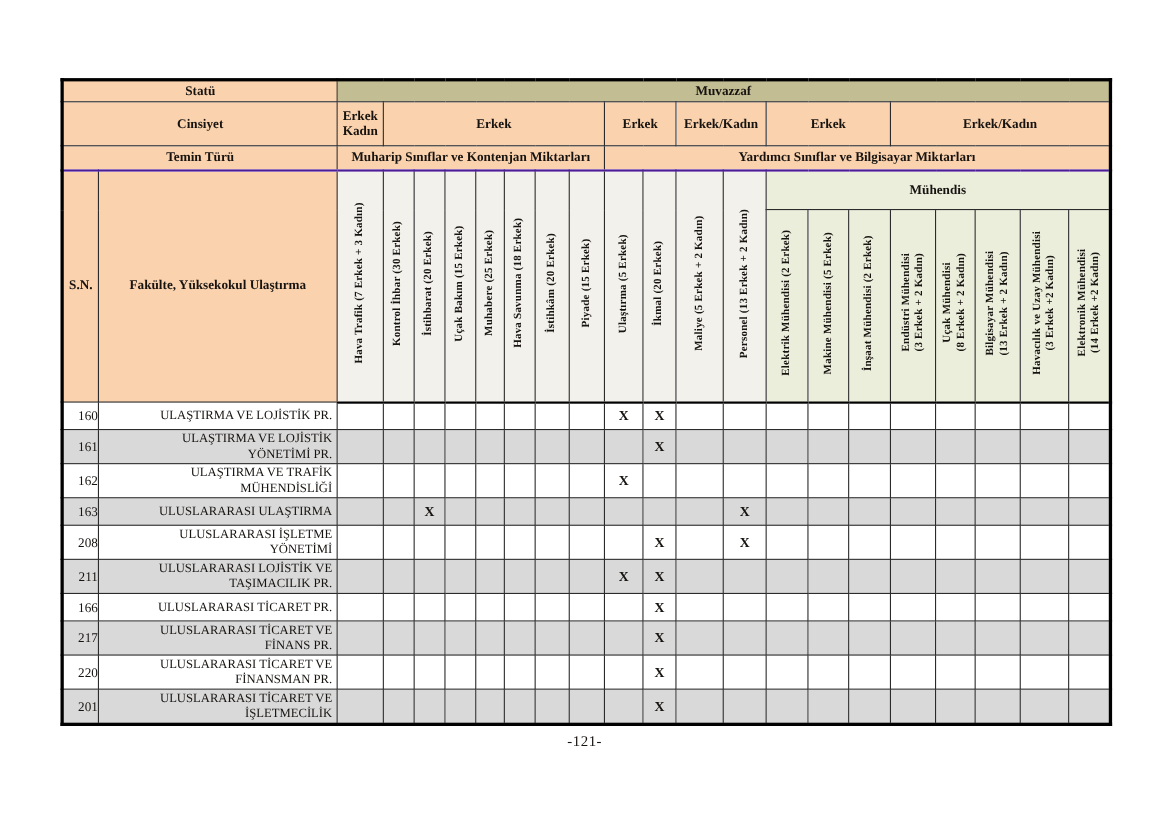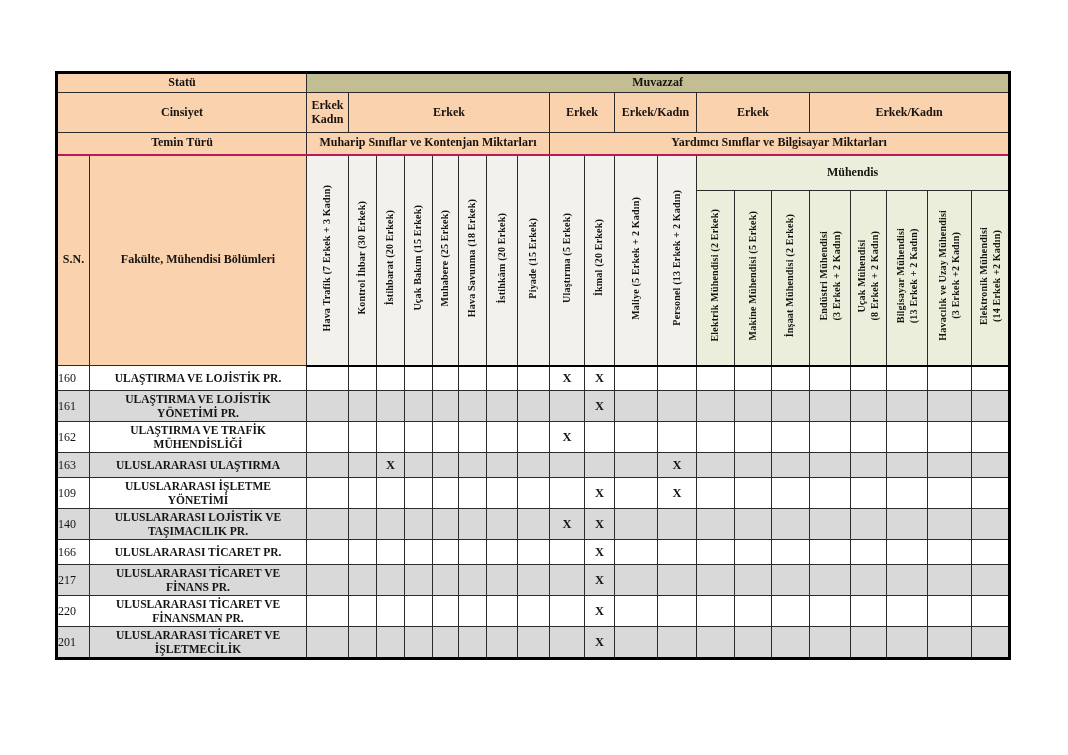--- a/index.html
+++ b/index.html
@@ -25,21 +25,21 @@
     border:3px solid #000;
   }
   td{
     border:1px solid var(--line);
     overflow:hidden;
     vertical-align:middle;
   }
   
   .r-statu td{height:20px;}
   .r-cins td{height:40px;}
-  .r-temin td{height:22px;border-bottom:2px solid #be185d;}
+  .r-temin td{height:22px;border-bottom:2px solid #4c1d95;}
   .r-heads .grp{height:36px;margin-left:40px;}
   .r-heads2 td{height:175px;}
   .lbl{
     text-align:center;font-weight:bold;font-size:12px;line-height:1.15;
   }
   .pre{white-space:pre-line;}
   .peach{background:var(--peach);}
   .olive{background:var(--olive);}
   .palegreen{background:var(--palegreen);}
   
@@ -54,23 +54,23 @@
     display:inline-block;
     writing-mode:vertical-rl;
     transform:rotate(180deg);
     white-space:pre-line;
     font-weight:bold;font-size:10px;line-height:1.25;
     letter-spacing:.2px;
   }
   
   tbody td{height:25px;font-size:12px;}
   tbody tr:nth-child(even){background:var(--bandgray);}
-  tbody td.sn{text-align:left;}
+  tbody td.sn{text-align:right;}
   tbody td.bolum{
-    text-align:center;padding:1px 4px;font-size:11.5px;line-height:1.22;font-weight:bold;
+    text-align:right;padding:1px 4px;font-size:11.5px;line-height:1.22;
   }
   tbody td.mark{
     text-align:center;font-weight:bold;font-size:12.5px;
   }
   .page-number{
     width:953px;margin:6px 0 0 55px;text-align:center;
     font-size:13.5px;letter-spacing:.5px;
   }
 </style>
 </head>
@@ -118,21 +118,21 @@
         <td colspan="3" class="peach lbl">Erkek</td>
         <td colspan="5" class="peach lbl">Erkek/Kadın</td>
       </tr>
       <tr class="r-temin">
         <td colspan="2" class="peach lbl">Temin Türü</td>
         <td colspan="8" class="peach lbl">Muharip Sınıflar ve Kontenjan Miktarları</td>
         <td colspan="12" class="peach lbl">Yardımcı Sınıflar ve Bilgisayar Miktarları</td>
       </tr>
       <tr class="r-heads">
         <td rowspan="2" class="peach lbl">S.N.</td>
-        <td rowspan="2" class="peach lbl">Fakülte, Mühendisi Bölümleri</td>
+        <td rowspan="2" class="peach lbl">Fakülte, Yüksekokul Ulaştırma</td>
         <td rowspan="2" class="vert"><span class="v">Hava Trafik (7 Erkek + 3 Kadın)</span></td>
         <td rowspan="2" class="vert"><span class="v">Kontrol İhbar (30 Erkek)</span></td>
         <td rowspan="2" class="vert"><span class="v">İstihbarat (20 Erkek)</span></td>
         <td rowspan="2" class="vert"><span class="v">Uçak Bakım (15 Erkek)</span></td>
         <td rowspan="2" class="vert"><span class="v">Muhabere (25 Erkek)</span></td>
         <td rowspan="2" class="vert"><span class="v">Hava Savunma (18 Erkek)</span></td>
         <td rowspan="2" class="vert"><span class="v">İstihkâm (20 Erkek)</span></td>
         <td rowspan="2" class="vert"><span class="v">Piyade (15 Erkek)</span></td>
         <td rowspan="2" class="vert"><span class="v">Ulaştırma (5 Erkek)</span></td>
         <td rowspan="2" class="vert"><span class="v">İkmal (20 Erkek)</span></td>
@@ -249,21 +249,21 @@
           <td class="mark"></td>
           <td class="mark"></td>
           <td class="mark"></td>
           <td class="mark"></td>
           <td class="mark"></td>
           <td class="mark"></td>
           <td class="mark"></td>
           <td class="mark"></td>
         </tr>
         <tr>
-          <td class="sn">109</td>
+          <td class="sn">208</td>
           <td class="bolum pre">ULUSLARARASI İŞLETME
 YÖNETİMİ</td>
           <td class="mark"></td>
           <td class="mark"></td>
           <td class="mark"></td>
           <td class="mark"></td>
           <td class="mark"></td>
           <td class="mark"></td>
           <td class="mark"></td>
           <td class="mark"></td>
@@ -274,21 +274,21 @@
           <td class="mark"></td>
           <td class="mark"></td>
           <td class="mark"></td>
           <td class="mark"></td>
           <td class="mark"></td>
           <td class="mark"></td>
           <td class="mark"></td>
           <td class="mark"></td>
         </tr>
         <tr>
-          <td class="sn">140</td>
+          <td class="sn">211</td>
           <td class="bolum pre">ULUSLARARASI LOJİSTİK VE
 TAŞIMACILIK PR.</td>
           <td class="mark"></td>
           <td class="mark"></td>
           <td class="mark"></td>
           <td class="mark"></td>
           <td class="mark"></td>
           <td class="mark"></td>
           <td class="mark"></td>
           <td class="mark"></td>
@@ -400,14 +400,15 @@
           <td class="mark"></td>
           <td class="mark"></td>
           <td class="mark"></td>
           <td class="mark"></td>
           <td class="mark"></td>
           <td class="mark"></td>
         </tr>
       </tbody>
   </table>
 
+  <div class="page-number">-121-</div>
 
 </div>
 
 </body></html>

